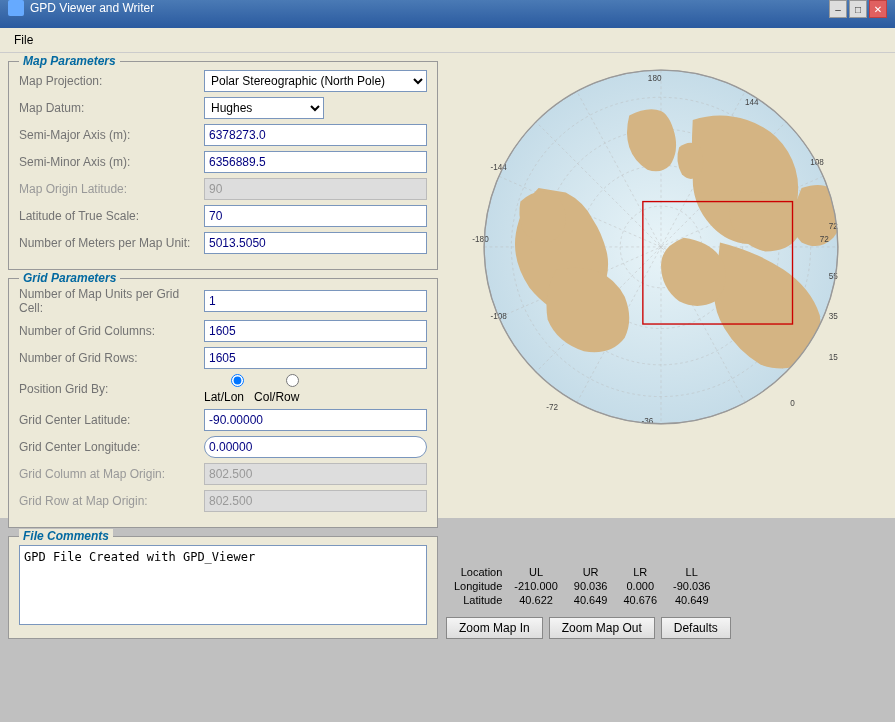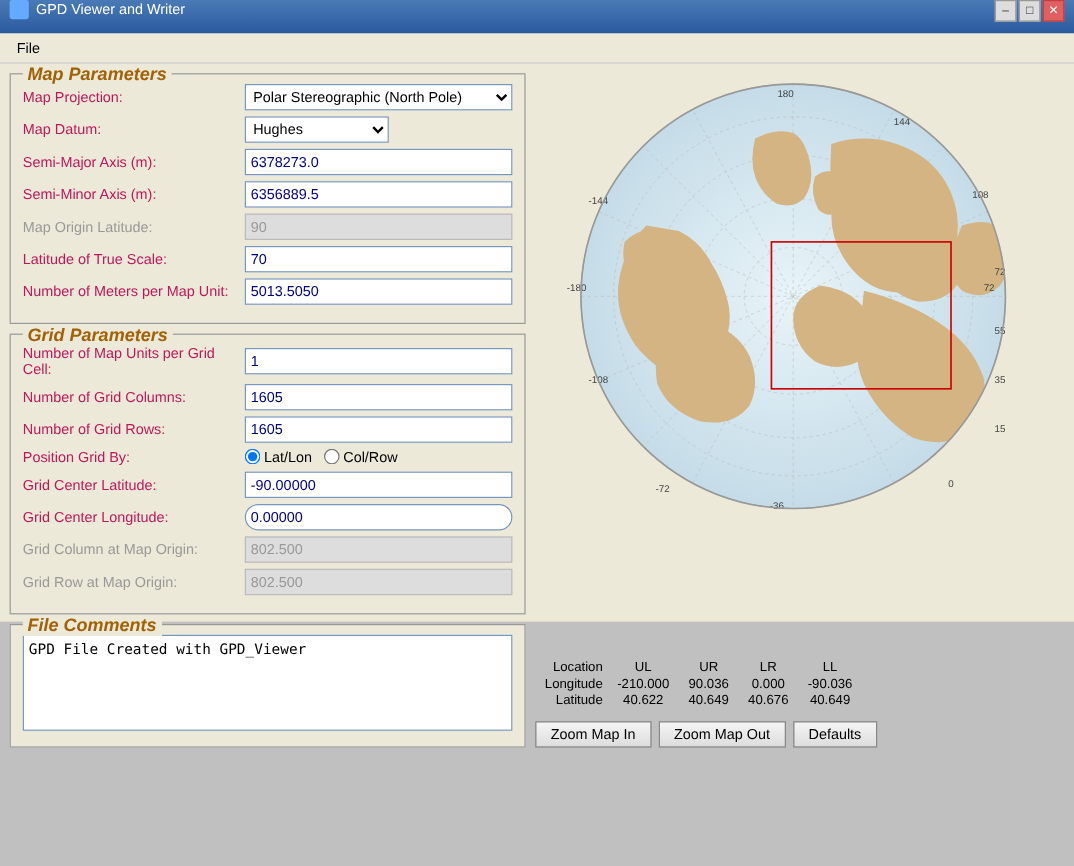--- a/index.html
+++ b/index.html
@@ -83,33 +83,33 @@
       padding: 8px 10px 10px;
       position: relative;
     }
     .group-label {
       position: absolute;
       top: -8px;
       left: 10px;
       background: #ece9d8;
       padding: 0 4px;
       font-weight: bold;
-      font-size: 15px;
-      color: #a16207;
+      font-size: 12px;
+      color: #0369a1;
       font-style: italic;
     }
     .field-row {
       display: flex;
       align-items: center;
       margin-bottom: 5px;
     }
     .field-label {
       width: 185px;
       font-size: 12px;
-      color: #be185d;
+      color: #737373;
       flex-shrink: 0;
     }
     .field-label.disabled { color: #999; }
     .field-input {
       flex: 1;
       height: 22px;
       border: 1px solid #7a96bd;
       background: white;
       padding: 2px 4px;
       font-size: 12px;
@@ -142,24 +142,25 @@
       outline: none;
     }
     .radio-group {
       display: flex;
       align-items: center;
       gap: 10px;
       flex: 1;
     }
     .radio-label {
       display: flex;
-      align-items: flex-start;
+      align-items: flex-end;
       gap: 3px;
       font-size: 12px;
       cursor: pointer;
+      flex-direction: column;
     }
     .right-panel {
       flex: 1;
       display: flex;
       flex-direction: column;
       gap: 6px;
     }
     .map-container {
       flex: 1;
       position: relative;

